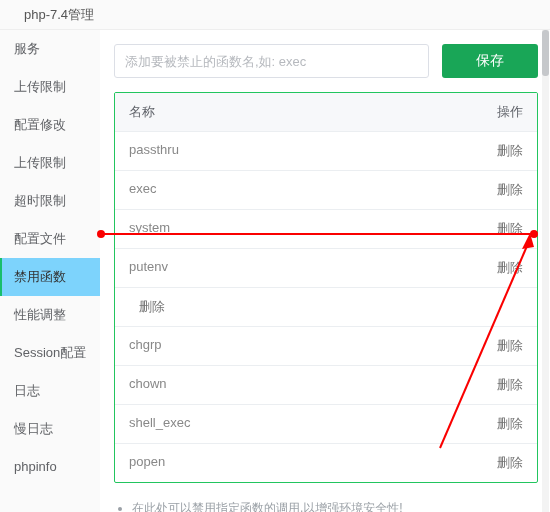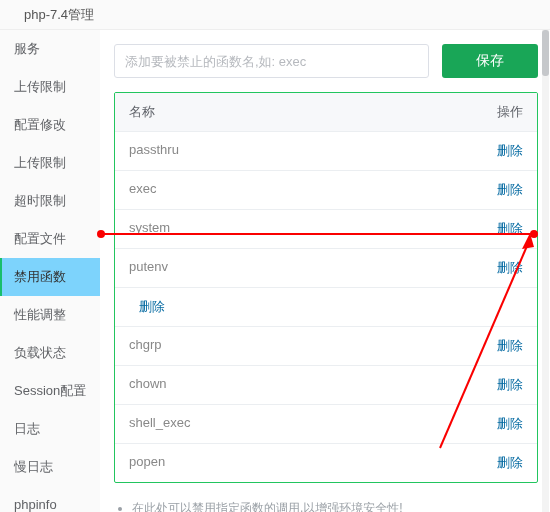--- a/index.html
+++ b/index.html
@@ -100,21 +100,21 @@
     font-size: 13px;
   }
   .cell.name { flex: 1; color: #888; }
   .thead .cell.name { color: #60636a; }
   .cell.op {
     width: 64px;
     text-align: right;
     color: #888;
   }
   .thead .cell.op { color: #60636a; }
-  .del-link { color: #0369a1; cursor: pointer; }
+  .del-link { color: #737373; cursor: pointer; }
   .notes {
     margin-top: 14px;
     padding-left: 18px;
     color: #9aa0a6;
     font-size: 12px;
     line-height: 1.9;
   }
   .notes li { list-style: disc; }
   
   .scroll-track {
@@ -158,21 +158,20 @@
 <div class="body-wrap">
   <div class="sidebar" id="sidebar">
       <div class="sidebar-item">服务</div>
       <div class="sidebar-item">上传限制</div>
       <div class="sidebar-item">配置修改</div>
       <div class="sidebar-item">上传限制</div>
       <div class="sidebar-item">超时限制</div>
       <div class="sidebar-item">配置文件</div>
       <div class="sidebar-item active">禁用函数</div>
       <div class="sidebar-item">性能调整</div>
-      <div class="sidebar-item">负载状态</div>
       <div class="sidebar-item">Session配置</div>
       <div class="sidebar-item">日志</div>
       <div class="sidebar-item">慢日志</div>
       <div class="sidebar-item">phpinfo</div>
     </div>
 
   <div class="main">
     <div class="top-row">
       <input class="input" placeholder="添加要被禁止的函数名,如: exec" style="">
       <button class="save-btn">保存</button>

